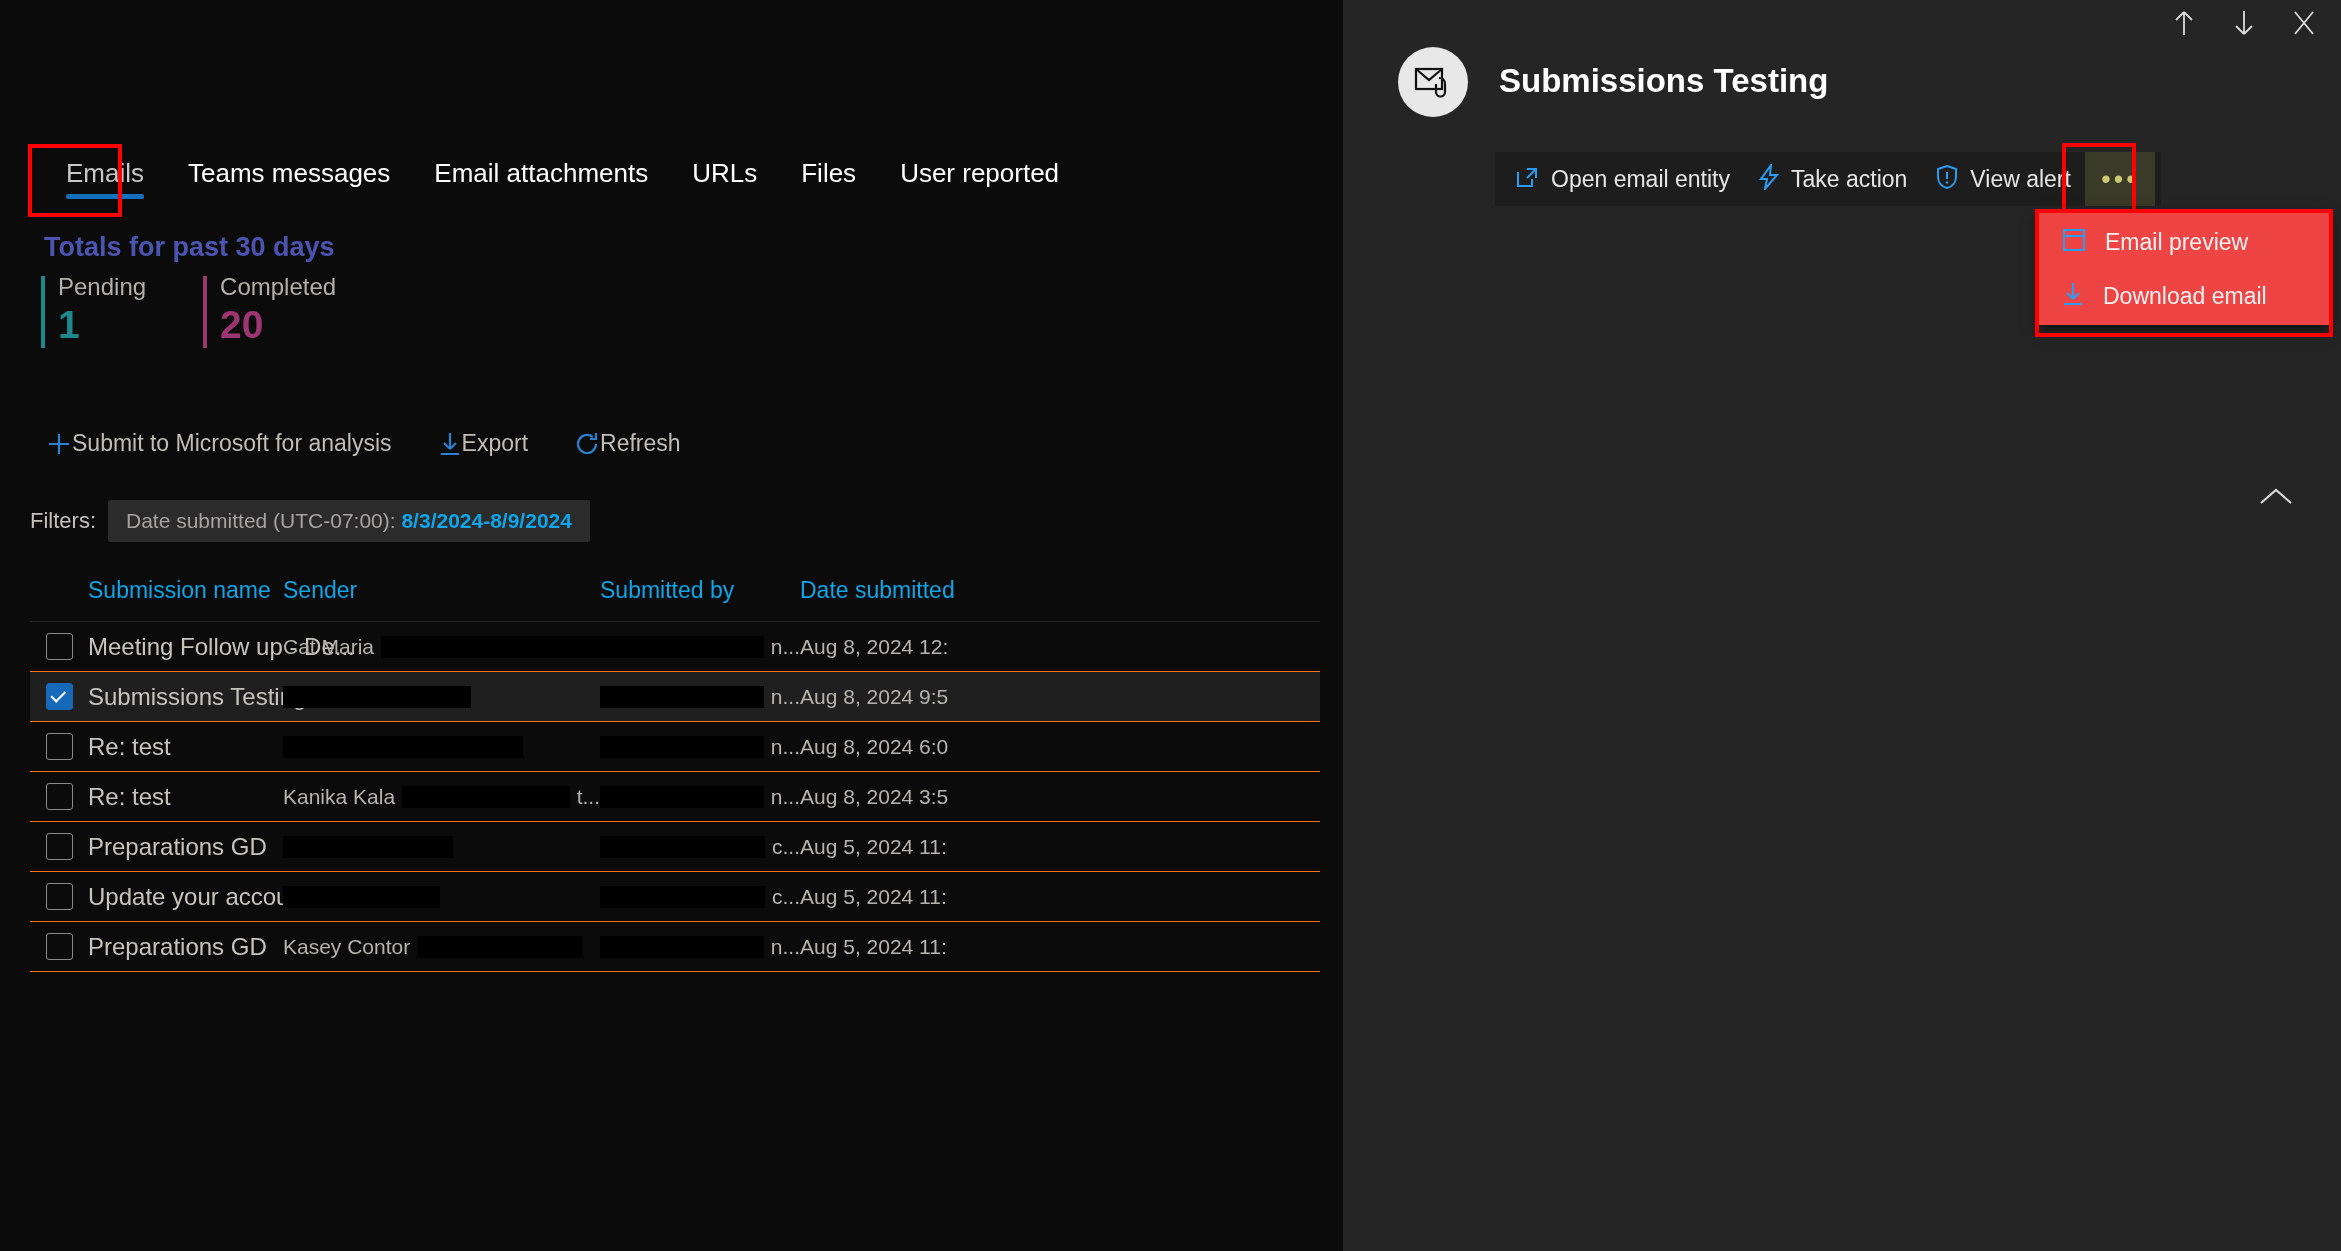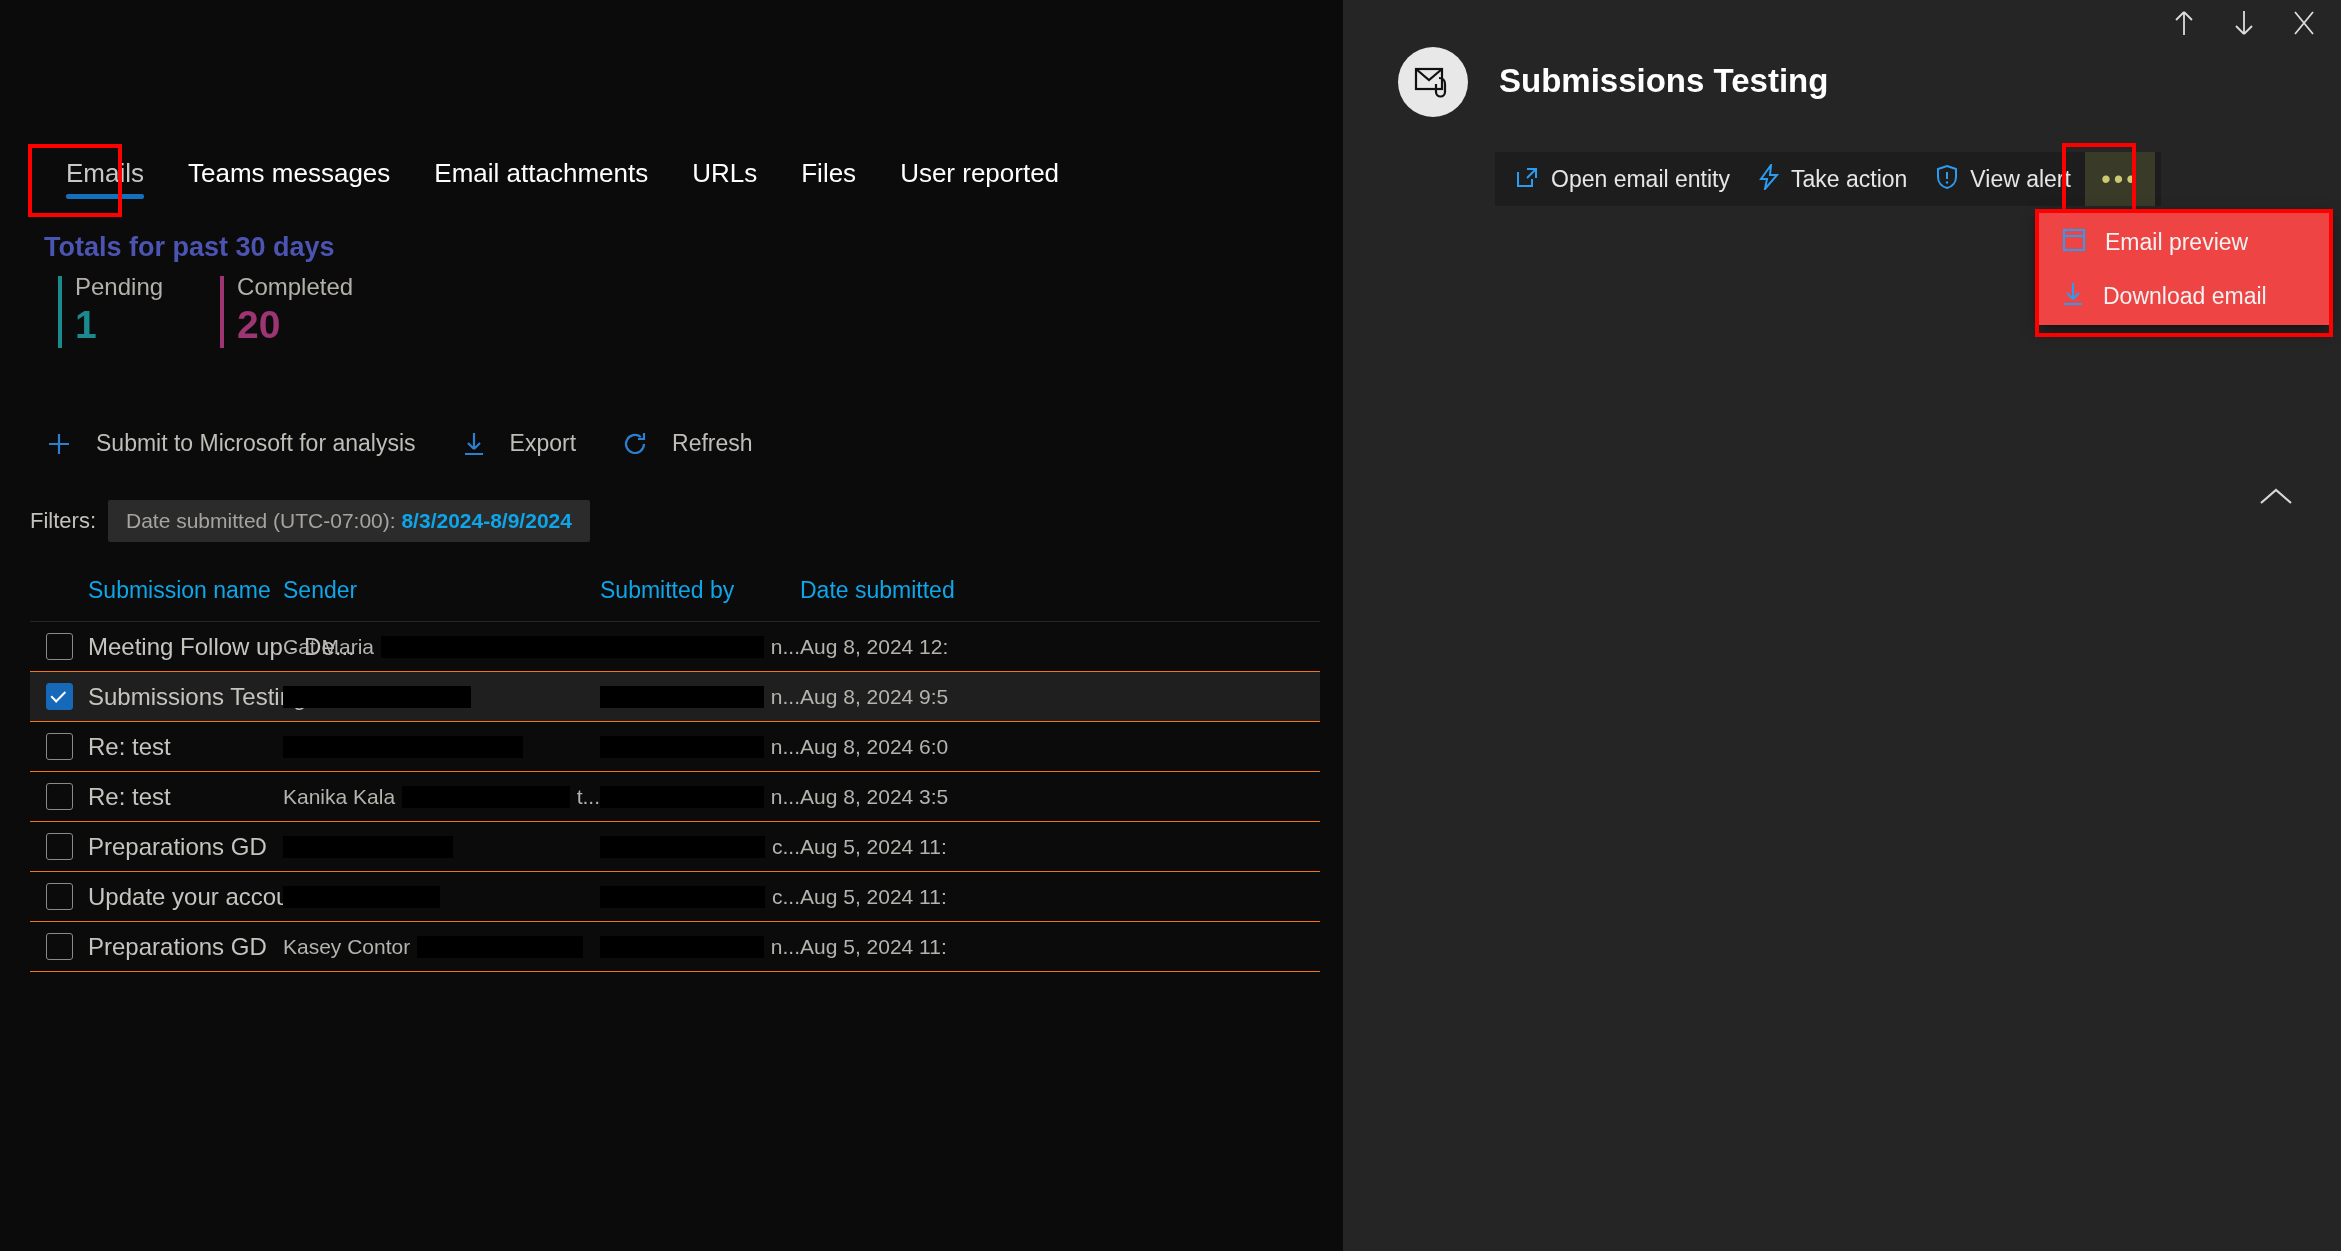--- a/index.html
+++ b/index.html
@@ -45,34 +45,34 @@
     position: absolute; left: 28px; top: 144px;
     width: 94px; height: 73px;
     border: 4px solid #ff0000; pointer-events: none;
   }
 
   
   #totals-title {
     position: absolute; left: 44px; top: 232px;
     font-size: 27px; font-weight: bold; color: #4c54b1;
   }
-  #stats { position: absolute; left: 41px; top: 272px; display: flex; gap: 57px; margin-left: 17px; }
+  #stats { position: absolute; left: 41px; top: 272px; display: flex; gap: 57px; }
   .stat { position: relative; padding-left: 17px; }
   .stat .bar {
     position: absolute; left: 0; top: 4px; bottom: 0; width: 4px;
   }
   .stat .label { font-size: 24px; color: #b3b0ab; line-height: 30px; }
   .stat .value { font-size: 39px; font-weight: bold; line-height: 46px; }
 
   
   #cmdbar {
     position: absolute; left: 46px; top: 430px;
     display: flex; align-items: center; gap: 46px;
   }
-  .cmd { display: flex; align-items: center; gap: 24px; cursor: pointer; }
+  .cmd { display: flex; align-items: center; gap: 0; cursor: pointer; }
   .cmd .txt { font-size: 23px; color: #bfbdb8; white-space: nowrap; }
   .cmd svg { display: block; }
 
   
   #filters-row {
     position: absolute; left: 30px; top: 500px;
     display: flex; align-items: center; gap: 12px;
   }
   #filters-label { font-size: 22px; color: #c3c1bd; }
   #filter-pill {

